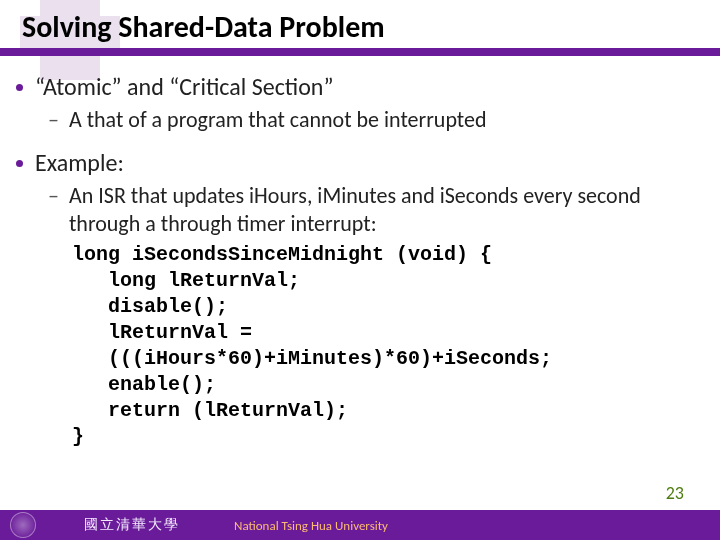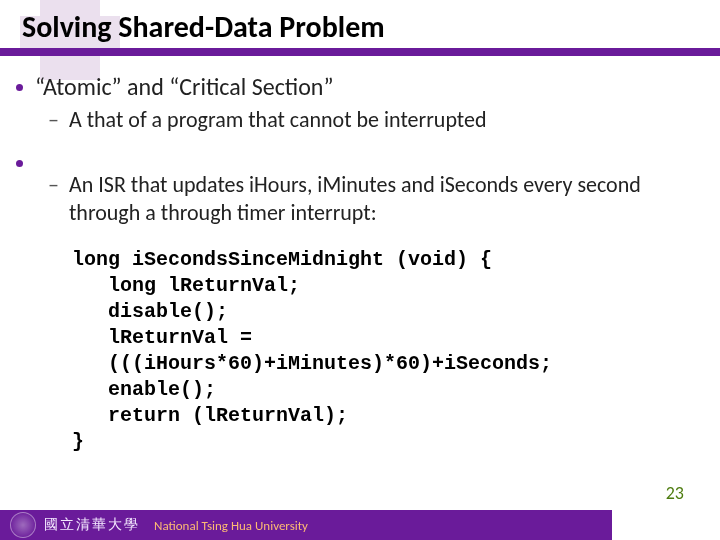--- a/index.html
+++ b/index.html
@@ -43,35 +43,35 @@
     background: #6a1b9a; margin-top: 12px; margin-right: 12px; flex: none;
   }
   .bullet-text { font-size: 24px; color: #222; line-height: 1.25; }
 
   .sub-row { display: flex; align-items: flex-start; margin-top: 4px; margin-left: 32px; }
   .dash { font-size: 22px; color: #555; margin-right: 10px; margin-top: 0px; flex: none; }
   .sub-text { font-size: 22px; color: #222; line-height: 1.28; }
 
   .code-block {
     margin-left: 56px;
-    margin-top: 20px;
+    margin-top: 4px;
     font-family: "Courier New", monospace;
     font-size: 20px;
     font-weight: 700;
     color: #000;
     line-height: 1.30;
     white-space: pre;
   }
 
   .footer-bar {
     position: absolute;
     bottom: 0; left: 0;
-    width: 612px; height: 30px;
+    width: 720px; height: 30px;
     background: #6a1b9a;
-    display: flex; align-items: center;
+    display: flex; align-items: center; gap: 40px;
   }
   .footer-seal {
     width: 26px; height: 26px; border-radius: 50%;
     margin-left: 10px; margin-right: 8px;
     background: radial-gradient(circle, rgba(255,255,255,0.35) 0%, rgba(255,255,255,0.05) 70%);
     border: 1px solid rgba(255,255,255,0.4);
     flex: none;
   }
   .footer-cn {
     color: #f4e8ff;
@@ -105,20 +105,21 @@
       <div class="bullet-dot"></div>
       <div class="bullet-text">“Atomic” and “Critical Section”</div>
     </div>
     <div class="sub-row">
       <div class="dash">–</div>
       <div class="sub-text">A that of a program that cannot be interrupted</div>
     </div>
 
     <div class="bullet-row" style="margin-top:14px">
       <div class="bullet-dot"></div>
+      <div class="bullet-text">Example:</div>
     </div>
     <div class="sub-row">
       <div class="dash">–</div>
       <div class="sub-text">An ISR that updates iHours, iMinutes and iSeconds every second through a through timer interrupt:</div>
     </div>
 
     <div class="code-block"><span>long iSecondsSinceMidnight (void) {</span>
 <span>   long lReturnVal;</span>
 <span>   disable();</span>
 <span>   lReturnVal =</span>

